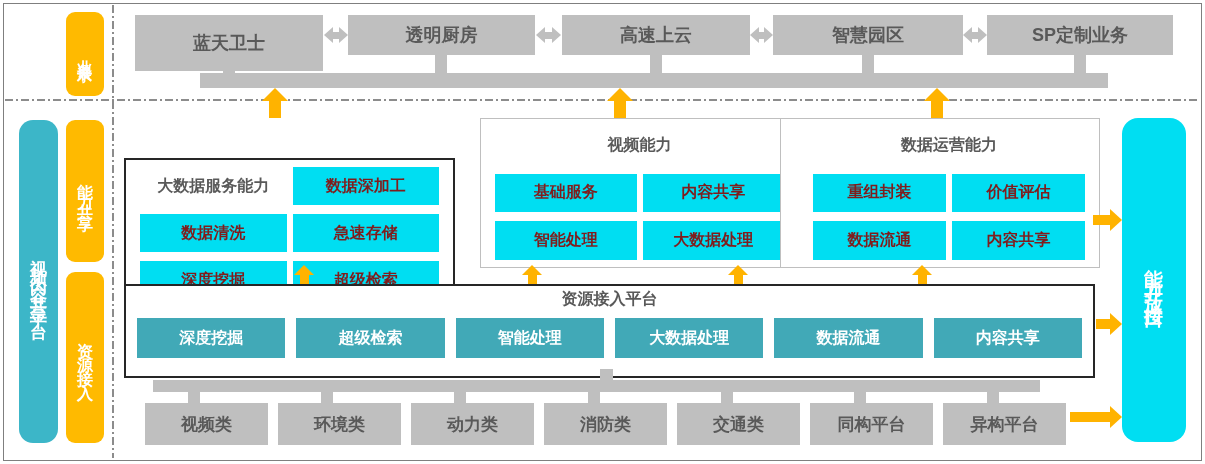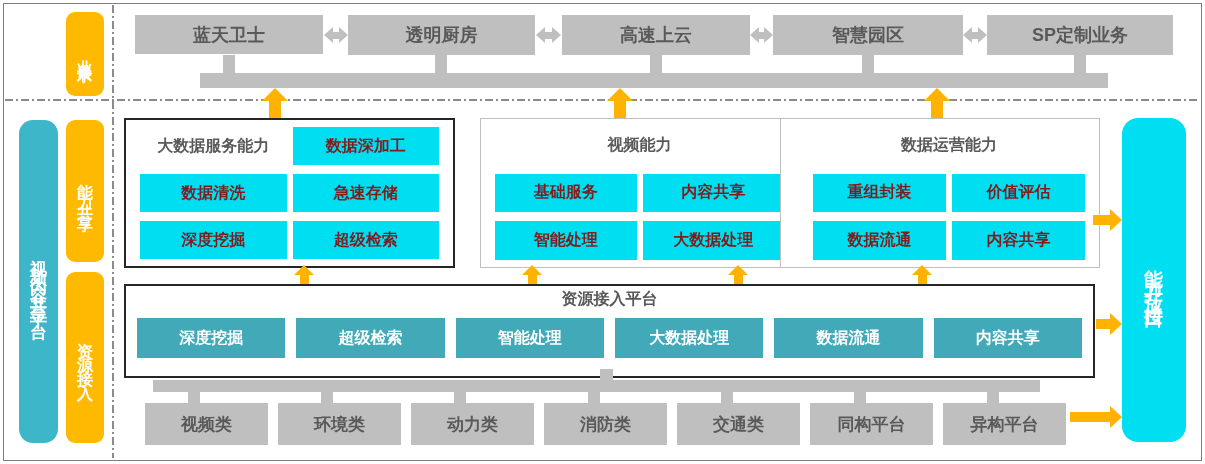--- a/index.html
+++ b/index.html
@@ -96,21 +96,21 @@
   <div class="vlabel teal-side" style="left:19px;top:120px;width:39px;height:323px;font-size:17px;">
     <span style="letter-spacing:9px;">视频内容共享平台</span>
   </div>
   <div class="vlabel yellow" style="left:66px;top:120px;width:38px;height:142px;font-size:16px;">
     <span style="letter-spacing:10px;">能力共享</span>
   </div>
   <div class="vlabel yellow" style="left:66px;top:272px;width:38px;height:171px;font-size:16px;">
     <span style="letter-spacing:14px;">资源接入</span>
   </div>
 
-  <div class="gbox" style="left:135px;top:15px;width:188px;height:39px;">
+  <div class="gbox" style="left:135px;top:15px;width:188px;height:56px;">
     <span>蓝天卫士</span>
   </div>
   <div class="gbox" style="left:348px;top:15px;width:187px;height:40px;">
     <span>透明厨房</span>
   </div>
   <div class="gbox" style="left:562px;top:15px;width:188px;height:40px;">
     <span>高速上云</span>
   </div>
   <div class="gbox" style="left:773px;top:15px;width:190px;height:40px;">
     <span>智慧园区</span>
@@ -128,21 +128,21 @@
   <div class="stem" style="left:435px;top:55px;width:12px;height:18px;"></div>
   <div class="stem" style="left:650px;top:55px;width:12px;height:18px;"></div>
   <div class="stem" style="left:862px;top:55px;width:12px;height:18px;"></div>
   <div class="stem" style="left:1074px;top:55px;width:12px;height:18px;"></div>
   <div class="bus" style="left:200px;top:73px;width:908px;height:15px;"></div>
 
   <div class="aup big" style="left:262px;top:88px;"></div>
   <div class="aup big" style="left:607px;top:88px;"></div>
   <div class="aup big" style="left:924px;top:88px;"></div>
 
-  <div class="group dark" style="left:124px;width:331px;">
+  <div class="group dark" style="left:124px;width:331px;margin-top:40px;">
     <div class="gtitle">大数据服务能力</div>
     <div class="cyanbox">数据深加工</div>
     <div class="cyanbox">数据清洗</div>
     <div class="cyanbox">急速存储</div>
     <div class="cyanbox">深度挖掘</div>
     <div class="cyanbox">超级检索</div>
   </div>
 
   <div class="group light" style="left:480px;width:319px;">
     <div class="gtitle span2">视频能力</div>

